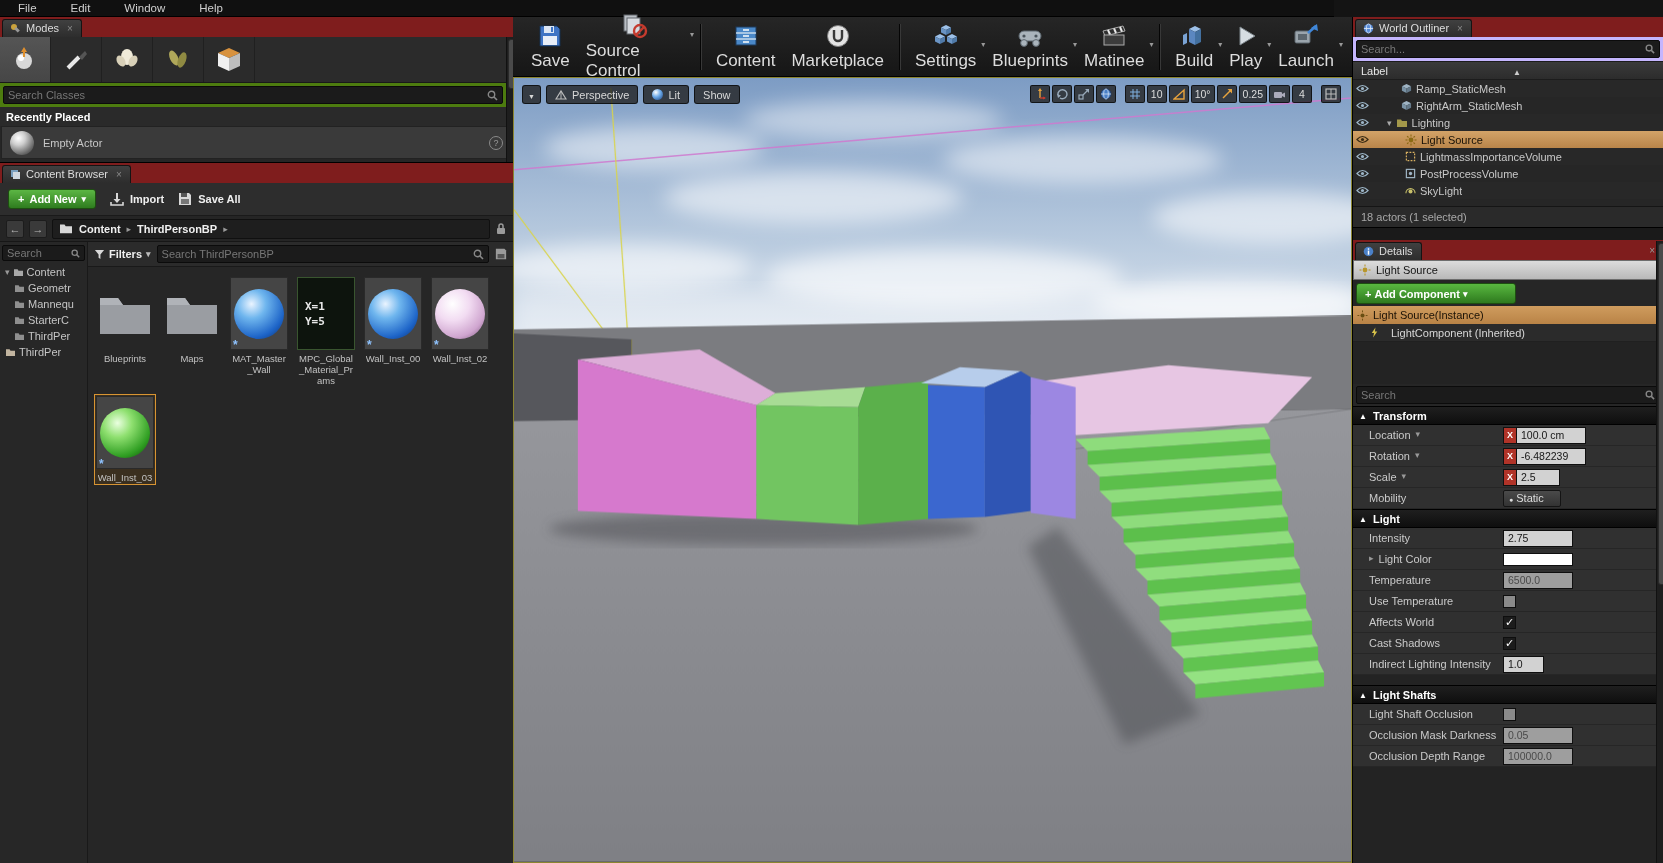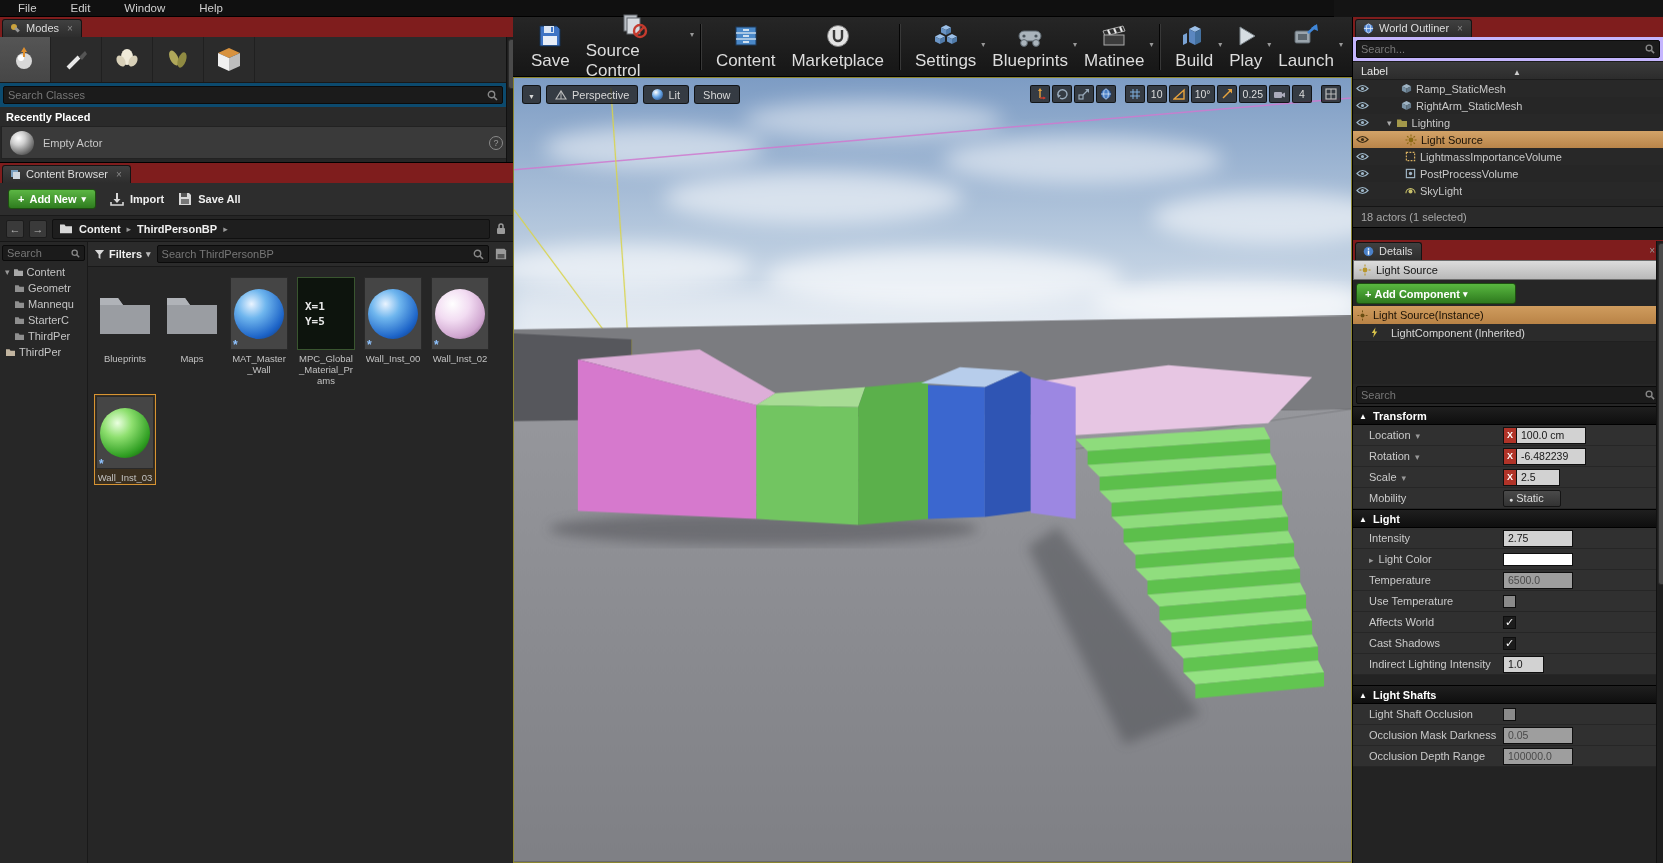--- a/index.html
+++ b/index.html
@@ -27,21 +27,21 @@
 #right-col{position:absolute;left:1352px;top:17px;width:311px;bottom:0;background:#1a1a1a;border-left:1px solid #000;overflow:hidden}
 
 .tabstrip{height:20px;background:#7f1d1d;display:flex;align-items:flex-end;padding-left:2px;position:relative}
 .tab{background:linear-gradient(#404040,#2d2d2d);border:1px solid #141414;border-bottom:none;border-radius:3px 3px 0 0;padding:2px 8px 3px 7px;display:flex;align-items:center;gap:5px;color:#ddd;font-size:11px}
 .tab .g-x{color:#888;font-size:10px;margin-left:3px}
 
 #modes-panel{height:146px;overflow:hidden;position:relative;border-bottom:1px solid #000}
 .modes-iconrow{height:46px;background:#2b2b2b;border-bottom:1px solid #191919;display:flex;align-items:stretch}
 .mode-btn{width:51px;display:flex;align-items:center;justify-content:center;border-right:1px solid #202020}
 .mode-btn.active{background:linear-gradient(#555,#464646)}
-.modes-search{height:24px;display:flex;align-items:center;padding:3px 10px 3px 3px;background:#0c4a6e}
+.modes-search{height:24px;display:flex;align-items:center;padding:3px 10px 3px 3px;background:#4d7c0f}
 .searchbox{flex:1;height:18px;background:#1b1b1b;border:1px solid #0b0b0b;border-radius:2px;display:flex;align-items:center;padding:0 4px;gap:4px}
 .searchbox input{flex:1;background:transparent;border:none;outline:none;color:#aaa;font-size:11px;font-family:"Liberation Sans",sans-serif}
 .searchbox input::placeholder{color:#777}
 .rp-header{padding:4px 6px 3px;color:#fff;font-weight:bold;background:#2a2a2a}
 .placeable-row{height:33px;background:#3a3a3a;border:1px solid #222;display:flex;align-items:center;gap:9px;padding:0 8px;margin:0 1px}
 .sphere{border-radius:50%}
 .basic-header{padding:3px 6px;color:#fff;font-weight:bold}
 .vscroll{position:absolute;right:0;top:20px;bottom:0;width:7px;background:#1e1e1e;border-left:1px solid #111}
 .vscroll .thumb{position:absolute;left:1px;right:1px;top:2px;height:40%;background:#4a4a4a;border-radius:3px}
 
@@ -97,21 +97,21 @@
 #details-panel{position:absolute;left:0;top:223px;right:0;bottom:0;background:#262626;display:flex;flex-direction:column;overflow:hidden}
 .dt-name{height:20px;margin:0;background:linear-gradient(#dcdcdc,#b9b9b9);border:1px solid #6d6d6d;display:flex;align-items:center;gap:5px;padding:0 5px;color:#131313}
 .addcomp-wrap{padding:3px 3px 2px;background:#262626}
 .btn-addcomp{height:21px;background:linear-gradient(#59b840,#2e7a1e);border:1px solid #1d4f10;border-radius:3px;color:#fff;font-weight:bold;display:flex;align-items:center;justify-content:flex-start;gap:3px;padding:0 8px;width:160px}
 .inst-row{height:18px;background:linear-gradient(#cf9c5e,#b98346);color:#1b1206;display:flex;align-items:center;gap:5px;padding:0 4px;font-size:11px}
 .comp-row{height:18px;background:#2b2b2b;border-bottom:1px solid #202020;display:flex;align-items:center;gap:11px;padding:0 4px 0 16px;color:#d8d8d8}
 .dt-spacer{height:42px;background:#232323}
 .dt-search{padding:2px 3px;background:#262626}
 .sec-header{height:19px;background:linear-gradient(#1f1f1f,#0e0e0e);border-top:1px solid #000;border-bottom:1px solid #000;display:flex;align-items:center;gap:6px;padding:0 6px;color:#fff;font-weight:bold}
 .prow{height:21px;background:#303030;border-bottom:1px solid #262626;display:flex;align-items:center}
-.plabel{width:150px;padding-left:16px;color:#cacaca;white-space:nowrap;overflow:hidden;display:flex;align-items:flex-end;gap:5px;flex:none}
+.plabel{width:150px;padding-left:16px;color:#cacaca;white-space:nowrap;overflow:hidden;display:flex;align-items:flex-start;gap:5px;flex:none}
 .pval{display:flex;align-items:center;gap:0}
 .axis-chip{width:13px;height:17px;background:#b03328;color:#fff;font-weight:bold;font-size:9px;display:flex;align-items:center;justify-content:center;border:1px solid #111;border-right:none;flex:none}
 .numfield{background:#d2d2d2;color:#161616;height:17px;line-height:15px;padding:0 4px;border:1px solid #0f0f0f;font-size:10.5px;width:70px;overflow:hidden;white-space:nowrap}
 .numfield.dis{background:#9e9e9e;color:#4a4a4a}
 .checkbox{width:13px;height:13px;background:#8a8a8a;border:1px solid #0e0e0e}
 .checkbox.checked{background:#1c1c1c;color:#fff;display:flex;align-items:center;justify-content:center;font-size:11px}
 .checkbox.checked::after{content:"✓"}
 .colorswatch{width:70px;height:13px;background:#fff;border:1px solid #0f0f0f}
 .mobility-btn{height:17px;background:linear-gradient(#4a4a4a,#333);border:1px solid #141414;border-radius:2px;color:#ddd;display:flex;align-items:center;gap:3px;padding:0 5px;width:58px;overflow:hidden;white-space:nowrap}
 .sec-gap{height:10px;background:#232323}

